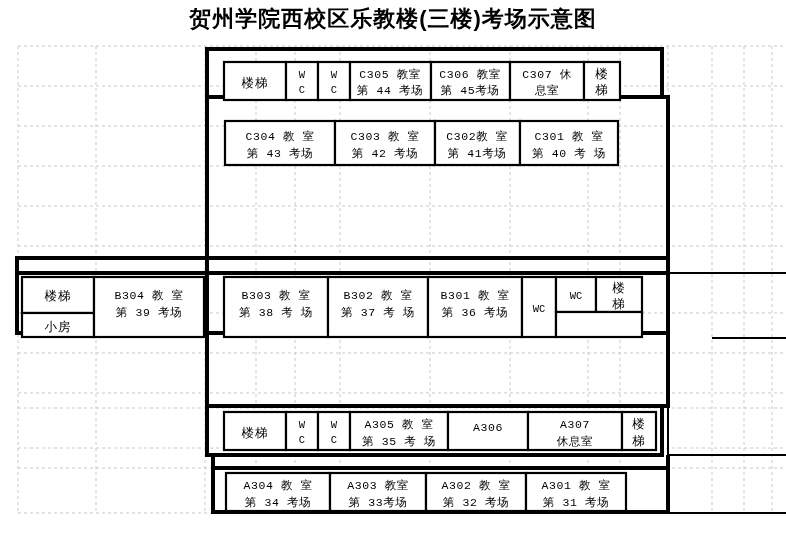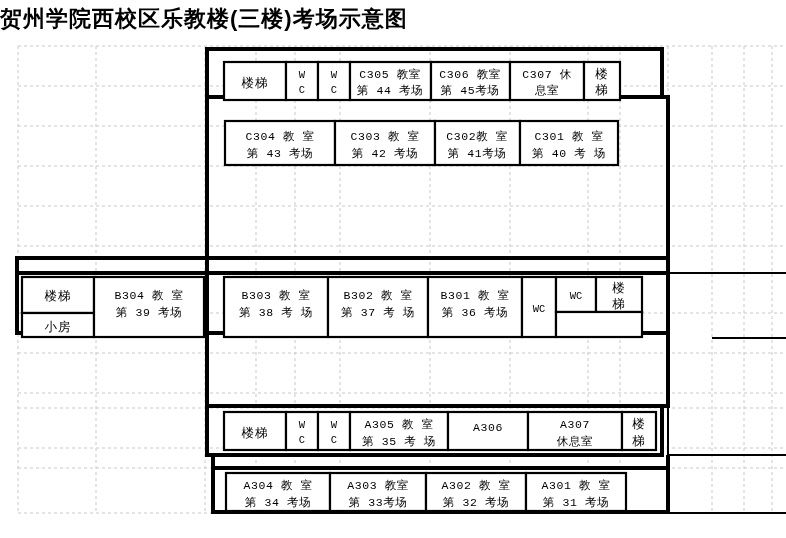--- a/index.html
+++ b/index.html
@@ -12,20 +12,21 @@
     height: 538px;
     font-family: "Liberation Sans", "DejaVu Sans", sans-serif;
     overflow: hidden;
     position: relative;
   }
   #page-title {
     position: absolute;
     left: 0;
     top: 4px;
     width: 786px;
+    text-align: center;
     font-size: 22px;
     font-weight: bold;
     letter-spacing: 1px;
     color: #000000;
     font-family: "Liberation Sans", "DejaVu Sans", sans-serif;
   }
   #plan-svg {
     position: absolute;
     left: 0;
     top: 0;

